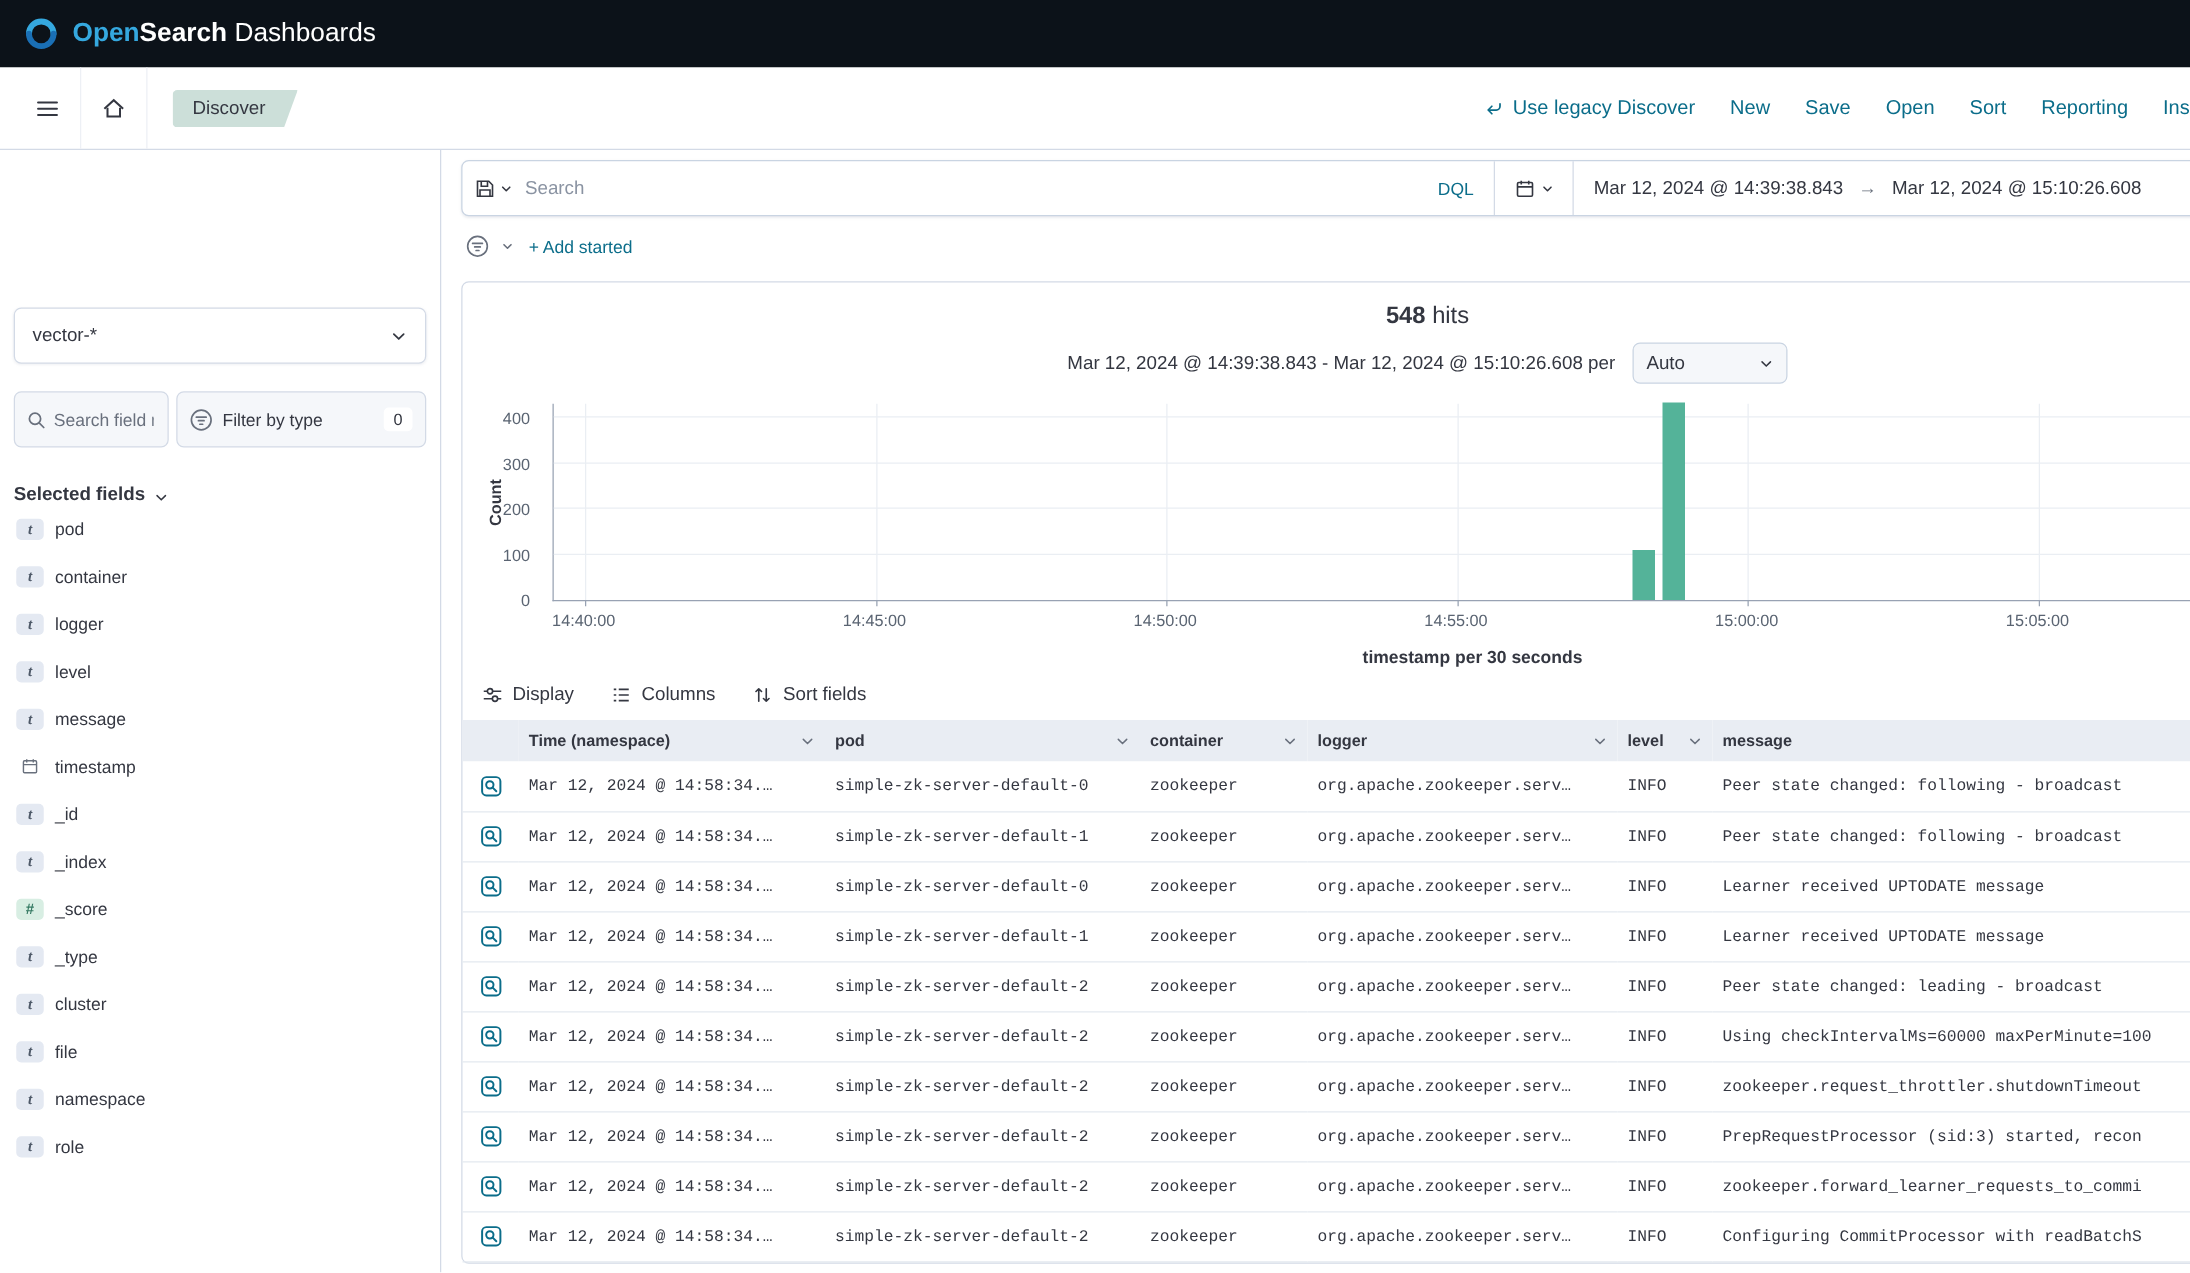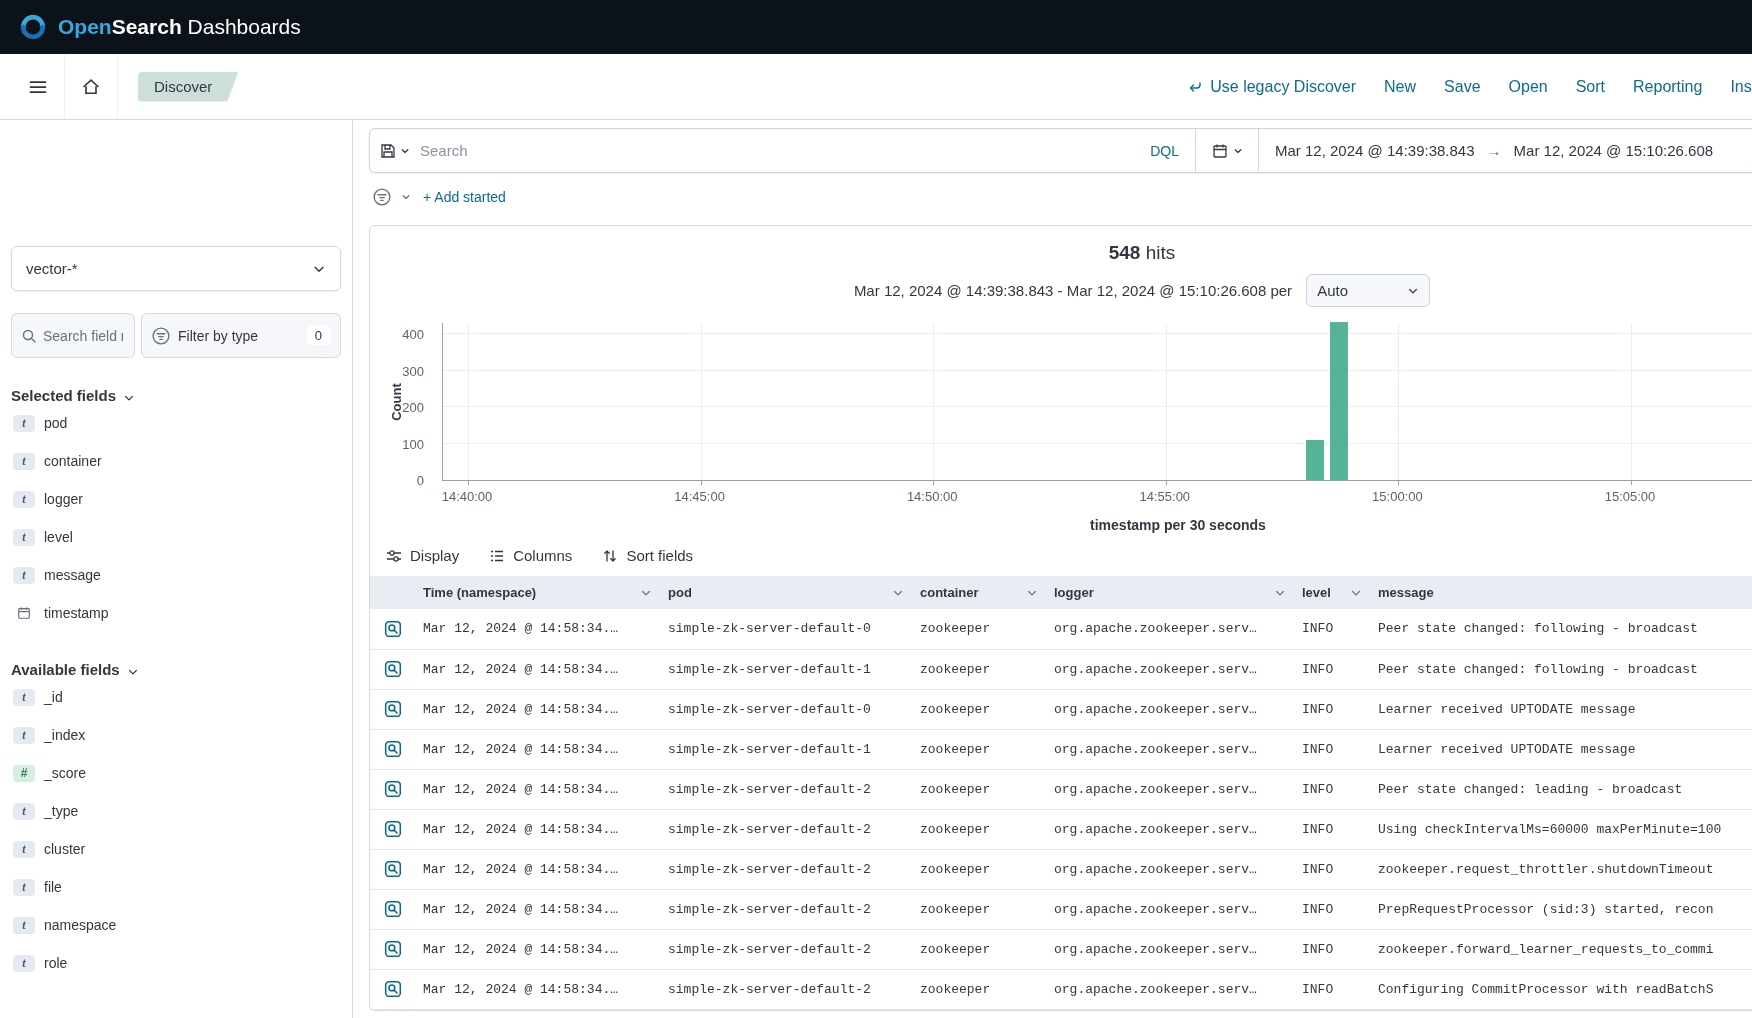--- a/index.html
+++ b/index.html
@@ -211,28 +211,20 @@
           <span>message</span>
         </button>
         <button class="field-item">
           <span class="badge date">
             <svg class="i14" viewBox="0 0 16 16">
               <rect x="2" y="3" width="12" height="11" rx="1" fill="none" stroke="currentColor" stroke-width="1.3"></rect>
               <path d="M2 6.5h12M5 1.5v3M11 1.5v3" stroke="currentColor" stroke-width="1.3" fill="none"></path>
             </svg>
           </span>
           <span>timestamp</span>
-        </button>
-        <button class="sec-head">
-          <span>Available fields</span>
-          <span class="chev">
-            <svg class="i12" viewBox="0 0 16 16">
-              <path d="M3.5 6l4.5 4.5L12.5 6" fill="none" stroke="currentColor" stroke-width="1.6" stroke-linecap="round" stroke-linejoin="round"></path>
-            </svg>
-          </span>
         </button>
         <button class="field-item">
           <span class="badge">t</span>
           <span>_id</span>
         </button>
         <button class="field-item">
           <span class="badge">t</span>
           <span>_index</span>
         </button>
         <button class="field-item">

